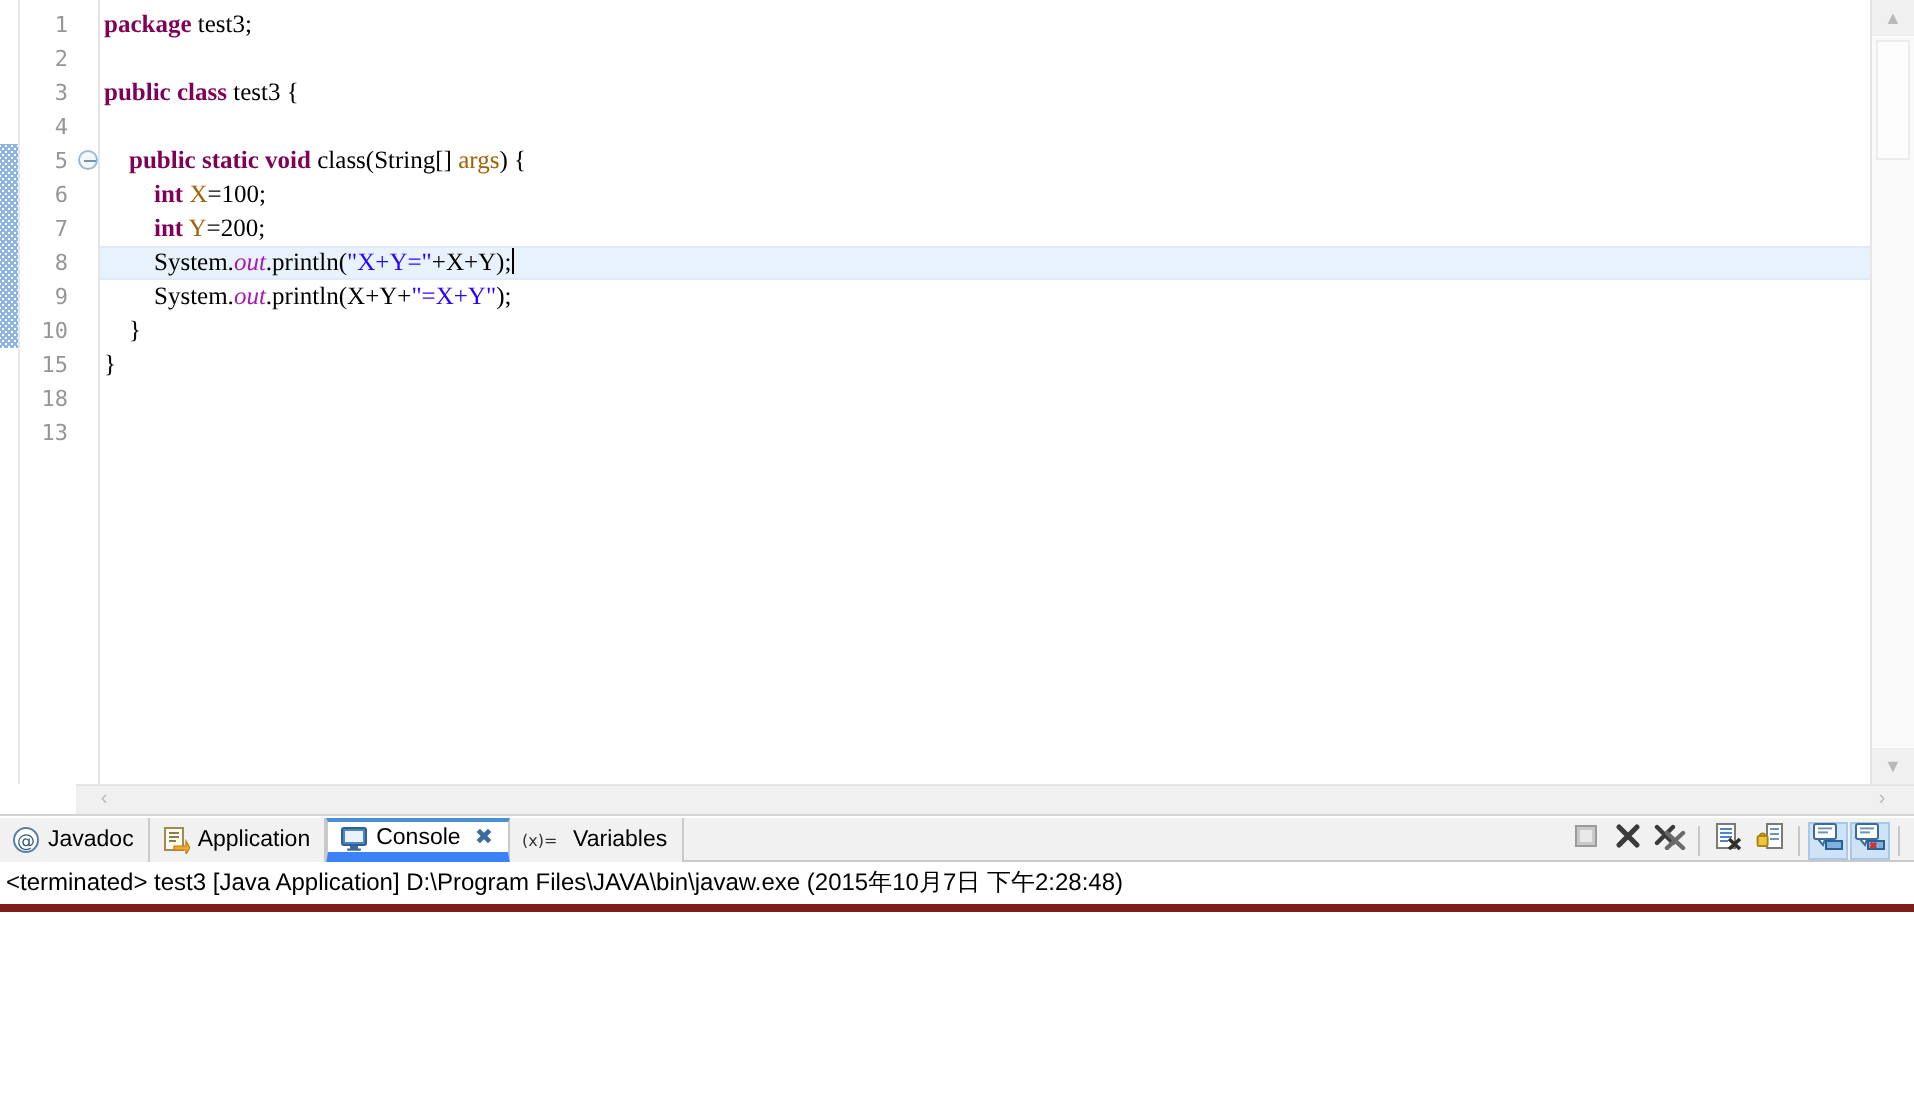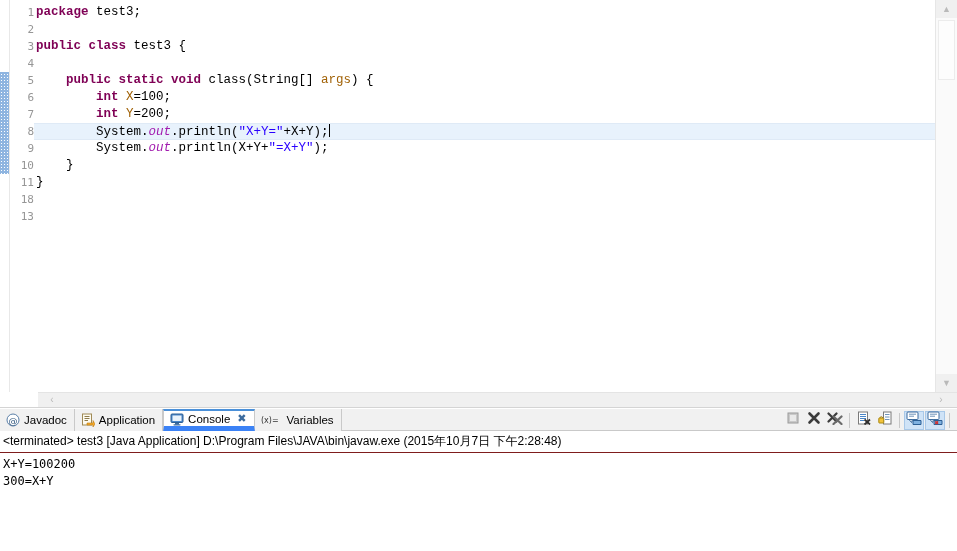--- a/index.html
+++ b/index.html
@@ -49,23 +49,23 @@
     position: absolute; left: 1px; width: 10px; height: 10px;
     border: 1px solid #9fb8cf; border-radius: 50%;
     background: #f2f7fb;
   }
   .fold-marker::after {
     content: ""; position: absolute; left: 2px; top: 4px;
     width: 6px; height: 1px; background: #7a93ab;
   }
 
   .code-area {
-    position: absolute; left: 34px; top: 0; right: 22px; height: 476px;
-    background: #ffffff;
-    font-family: Liberation Mono, monospace;
+    position: absolute; left: 50px; top: 0; right: 22px; height: 476px;
+    background: #ffffff;
+    font-family: Liberation Serif, serif;
     font-size: 12.5px;
     overflow: hidden;
   }
   .code-line {
     height: 17px; line-height: 17px; white-space: pre;
     padding-left: 2px;
     color: #000000;
   }
   .code-line.current {
     background: #e8f2fc;
@@ -164,21 +164,21 @@
 
   .console-body {
     position: absolute; left: 0; top: 22px; right: 0; bottom: 0;
     background: #ffffff;
     padding: 0;
   }
   .console-header {
     font-family: "Liberation Sans", sans-serif;
     font-size: 12px; color: #000;
     padding: 2px 0 2px 3px; white-space: nowrap;
-    border-bottom: 1px solid #7f1d1d;
+    border-bottom: 4px solid #7f1d1d;
   }
   .console-out {
     font-family: "DejaVu Sans Mono", monospace;
     font-size: 12px; color: #000;
     padding: 3px 0 0 3px;
   }
   .console-out div { height: 17px; line-height: 17px; white-space: pre; }
 </style>
 </head>
 <body>
@@ -195,21 +195,21 @@
         <div class="ln">1</div>
         <div class="ln">2</div>
         <div class="ln">3</div>
         <div class="ln">4</div>
         <div class="ln">5</div>
         <div class="ln">6</div>
         <div class="ln">7</div>
         <div class="ln">8</div>
         <div class="ln">9</div>
         <div class="ln">10</div>
-        <div class="ln">11</div>
+        <div class="ln">15</div>
         <div class="ln">18</div>
         <div class="ln">13</div>
       </div>
 
     <div class="fold-col">
       <div class="fold-marker" id="fold-marker" style="top: 75px;"></div>
     </div>
 
     <div class="code-area" id="code-area" style="padding-top: 4px;">
         <div class="code-line"><span class="kw">package</span><span class="plain"> test3;</span></div>
@@ -338,20 +338,16 @@
                 <path d="M7 9.5 L15 9.5 L15 13.5 L7 13.5 Z" fill="#7fb1e0" stroke="#2c5f94"></path>
                 <path d="M8.3 10.4 L11 13 M11 10.4 L8.3 13" stroke="#d03030" stroke-width="1.5"></path>
               </svg></span>
           </div>
           <span class="tsep"></span>
         </div>
     </div>
 
     <div class="console-body">
       <div class="console-header">&lt;terminated&gt; test3 [Java Application] D:\Program Files\JAVA\bin\javaw.exe (2015年10月7日 下午2:28:48)</div>
-      <div class="console-out" id="console-out">
-          <div>X+Y=100200</div>
-          <div>300=X+Y</div>
-        </div>
     </div>
   </div>
 
 </div>
 
 </body></html>

